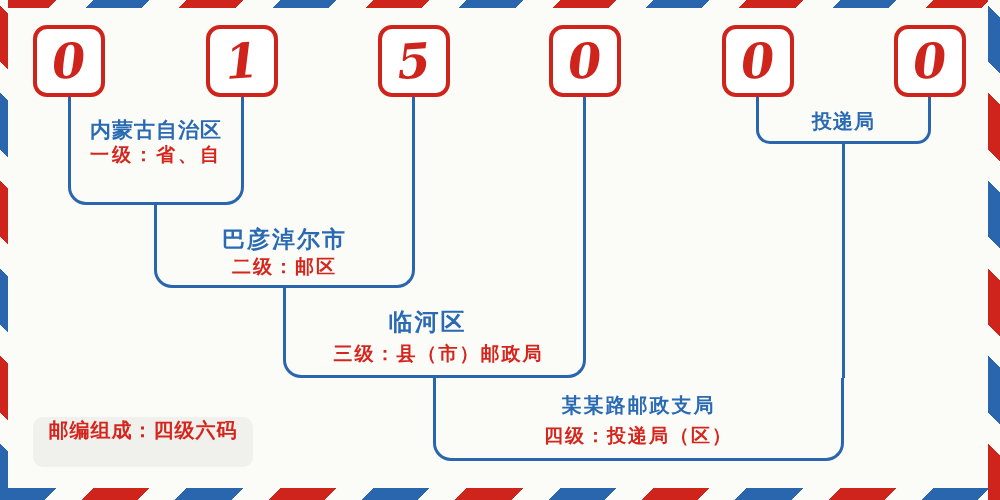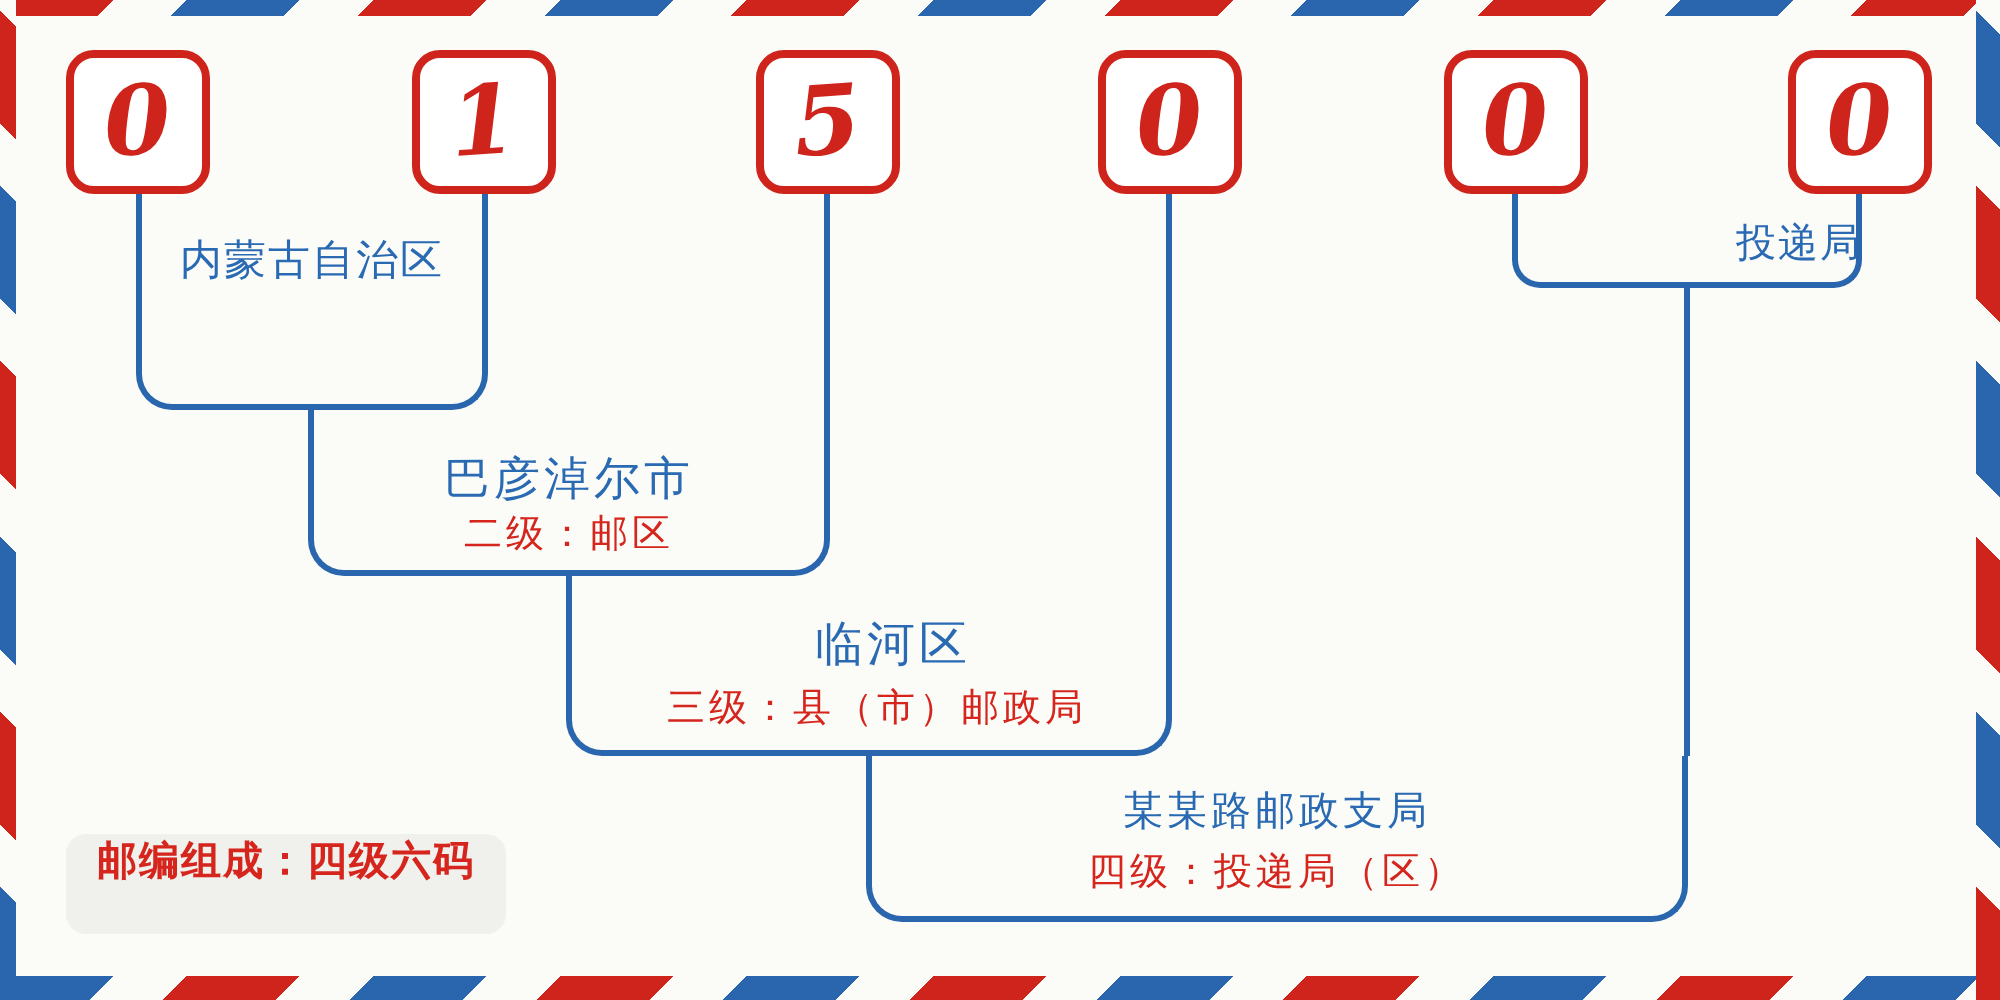--- a/index.html
+++ b/index.html
@@ -36,32 +36,32 @@
 
   .bracket{position:absolute;border:0 solid var(--blue);border-width:0 3px 3px 3px;
     border-radius:0 0 18px 18px;z-index:1;}
   #b1{left:68px; top:97px; width:176px;height:108px;}
   #b2{left:154px;top:205px;width:261px;height:83px;}
   #b3{left:283px;top:288px;width:303px;height:90px;}
   #b4{left:433px;top:378px;width:411px;height:83px;}
   #b5{left:756px;top:97px; width:175px;height:47px;border-radius:0 0 14px 14px;}
 
   
-  .lbl{position:absolute;text-align:center;z-index:3;font-weight:normal;white-space:nowrap;}
+  .lbl{position:absolute;text-align:center;z-index:3;font-weight:bold;white-space:nowrap;}
   .name{color:var(--text-blue);}
   .desc{color:var(--text-red);}
   #t1n{left:68px; top:116px;width:176px;font-size:21px;letter-spacing:1px;}
   #t1d{left:68px; top:144px;width:176px;font-size:19px;line-height:21px;letter-spacing:3px;}
   #t2n{left:154px;top:224px;width:261px;font-size:23px;letter-spacing:2px;}
   #t2d{left:154px;top:254px;width:261px;font-size:19px;letter-spacing:2px;}
-  #t3n{left:295px;top:306px;width:303px;font-size:24px;letter-spacing:2px;}
+  #t3n{left:276px;top:306px;width:303px;font-size:24px;letter-spacing:2px;}
   #t3d{left:283px;top:341px;width:311px;font-size:19px;letter-spacing:2px;}
   #t4n{left:433px;top:392px;width:411px;font-size:20px;letter-spacing:2px;}
   #t4d{left:433px;top:423px;width:411px;font-size:19px;letter-spacing:2px;}
-  #t5n{left:756px;top:108px;width:175px;font-size:20px;letter-spacing:1px;text-align:right;}
+  #t5n{left:756px;top:108px;width:175px;font-size:20px;letter-spacing:1px;}
 
   
   .note{position:absolute;left:33px;top:417px;width:220px;height:50px;background:var(--note-bg);
     border-radius:10px;display:flex;align-items:flex-start;justify-content:center;z-index:3;}
   .note span{color:var(--text-red);font-weight:bold;font-size:20px;letter-spacing:1px;white-space:nowrap;}
 </style>
 </head>
 <body>
 
 <div class="edge top"></div>
@@ -93,20 +93,21 @@
 <div class="stub" id="stub-delivery"></div>
 
 <div class="bracket" id="b1"></div>
 <div class="bracket" id="b2"></div>
 <div class="bracket" id="b3"></div>
 <div class="bracket" id="b4"></div>
 <div class="bracket" id="b5"></div>
 
 <div class="lbl name" id="t1n">内蒙古自治区</div>
 <div class="lbl desc" id="t1d">
+  <div>一级：省、自</div>
 </div>
 <div class="lbl name" id="t2n">巴彦淖尔市</div>
 <div class="lbl desc" id="t2d">二级：邮区</div>
 <div class="lbl name" id="t3n">临河区</div>
 <div class="lbl desc" id="t3d">三级：县（市）邮政局</div>
 <div class="lbl name" id="t4n">某某路邮政支局</div>
 <div class="lbl desc" id="t4d">四级：投递局（区）</div>
 <div class="lbl name" id="t5n">投递局</div>
 
 <div class="note">

